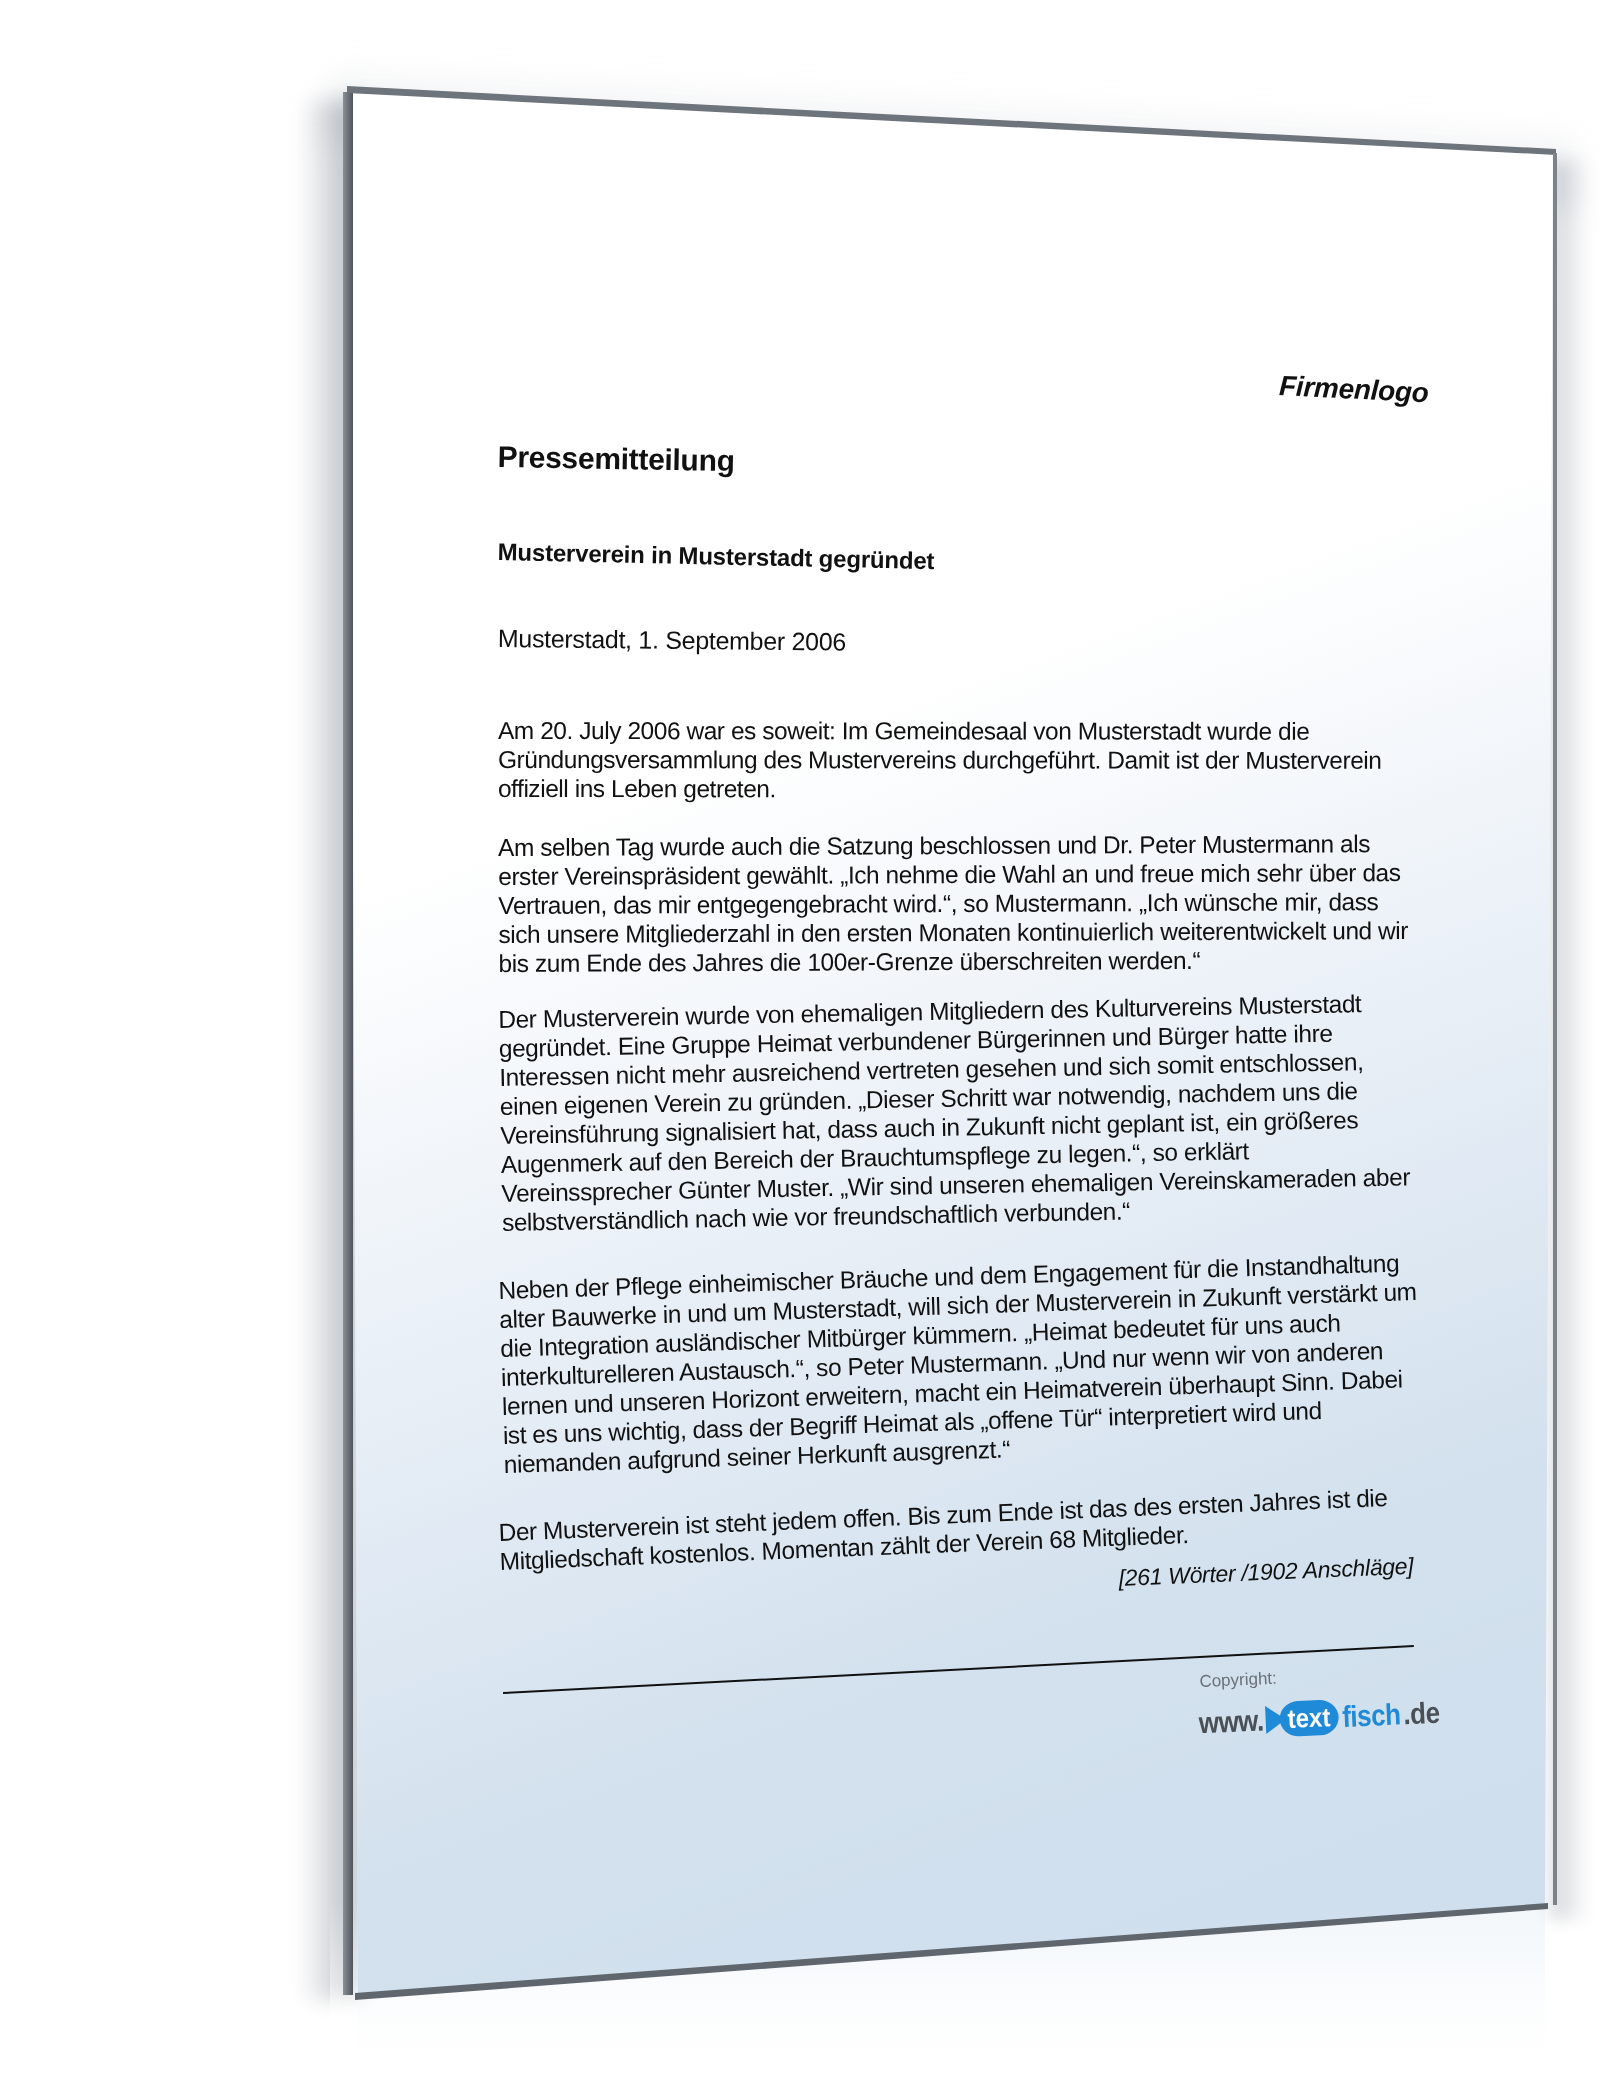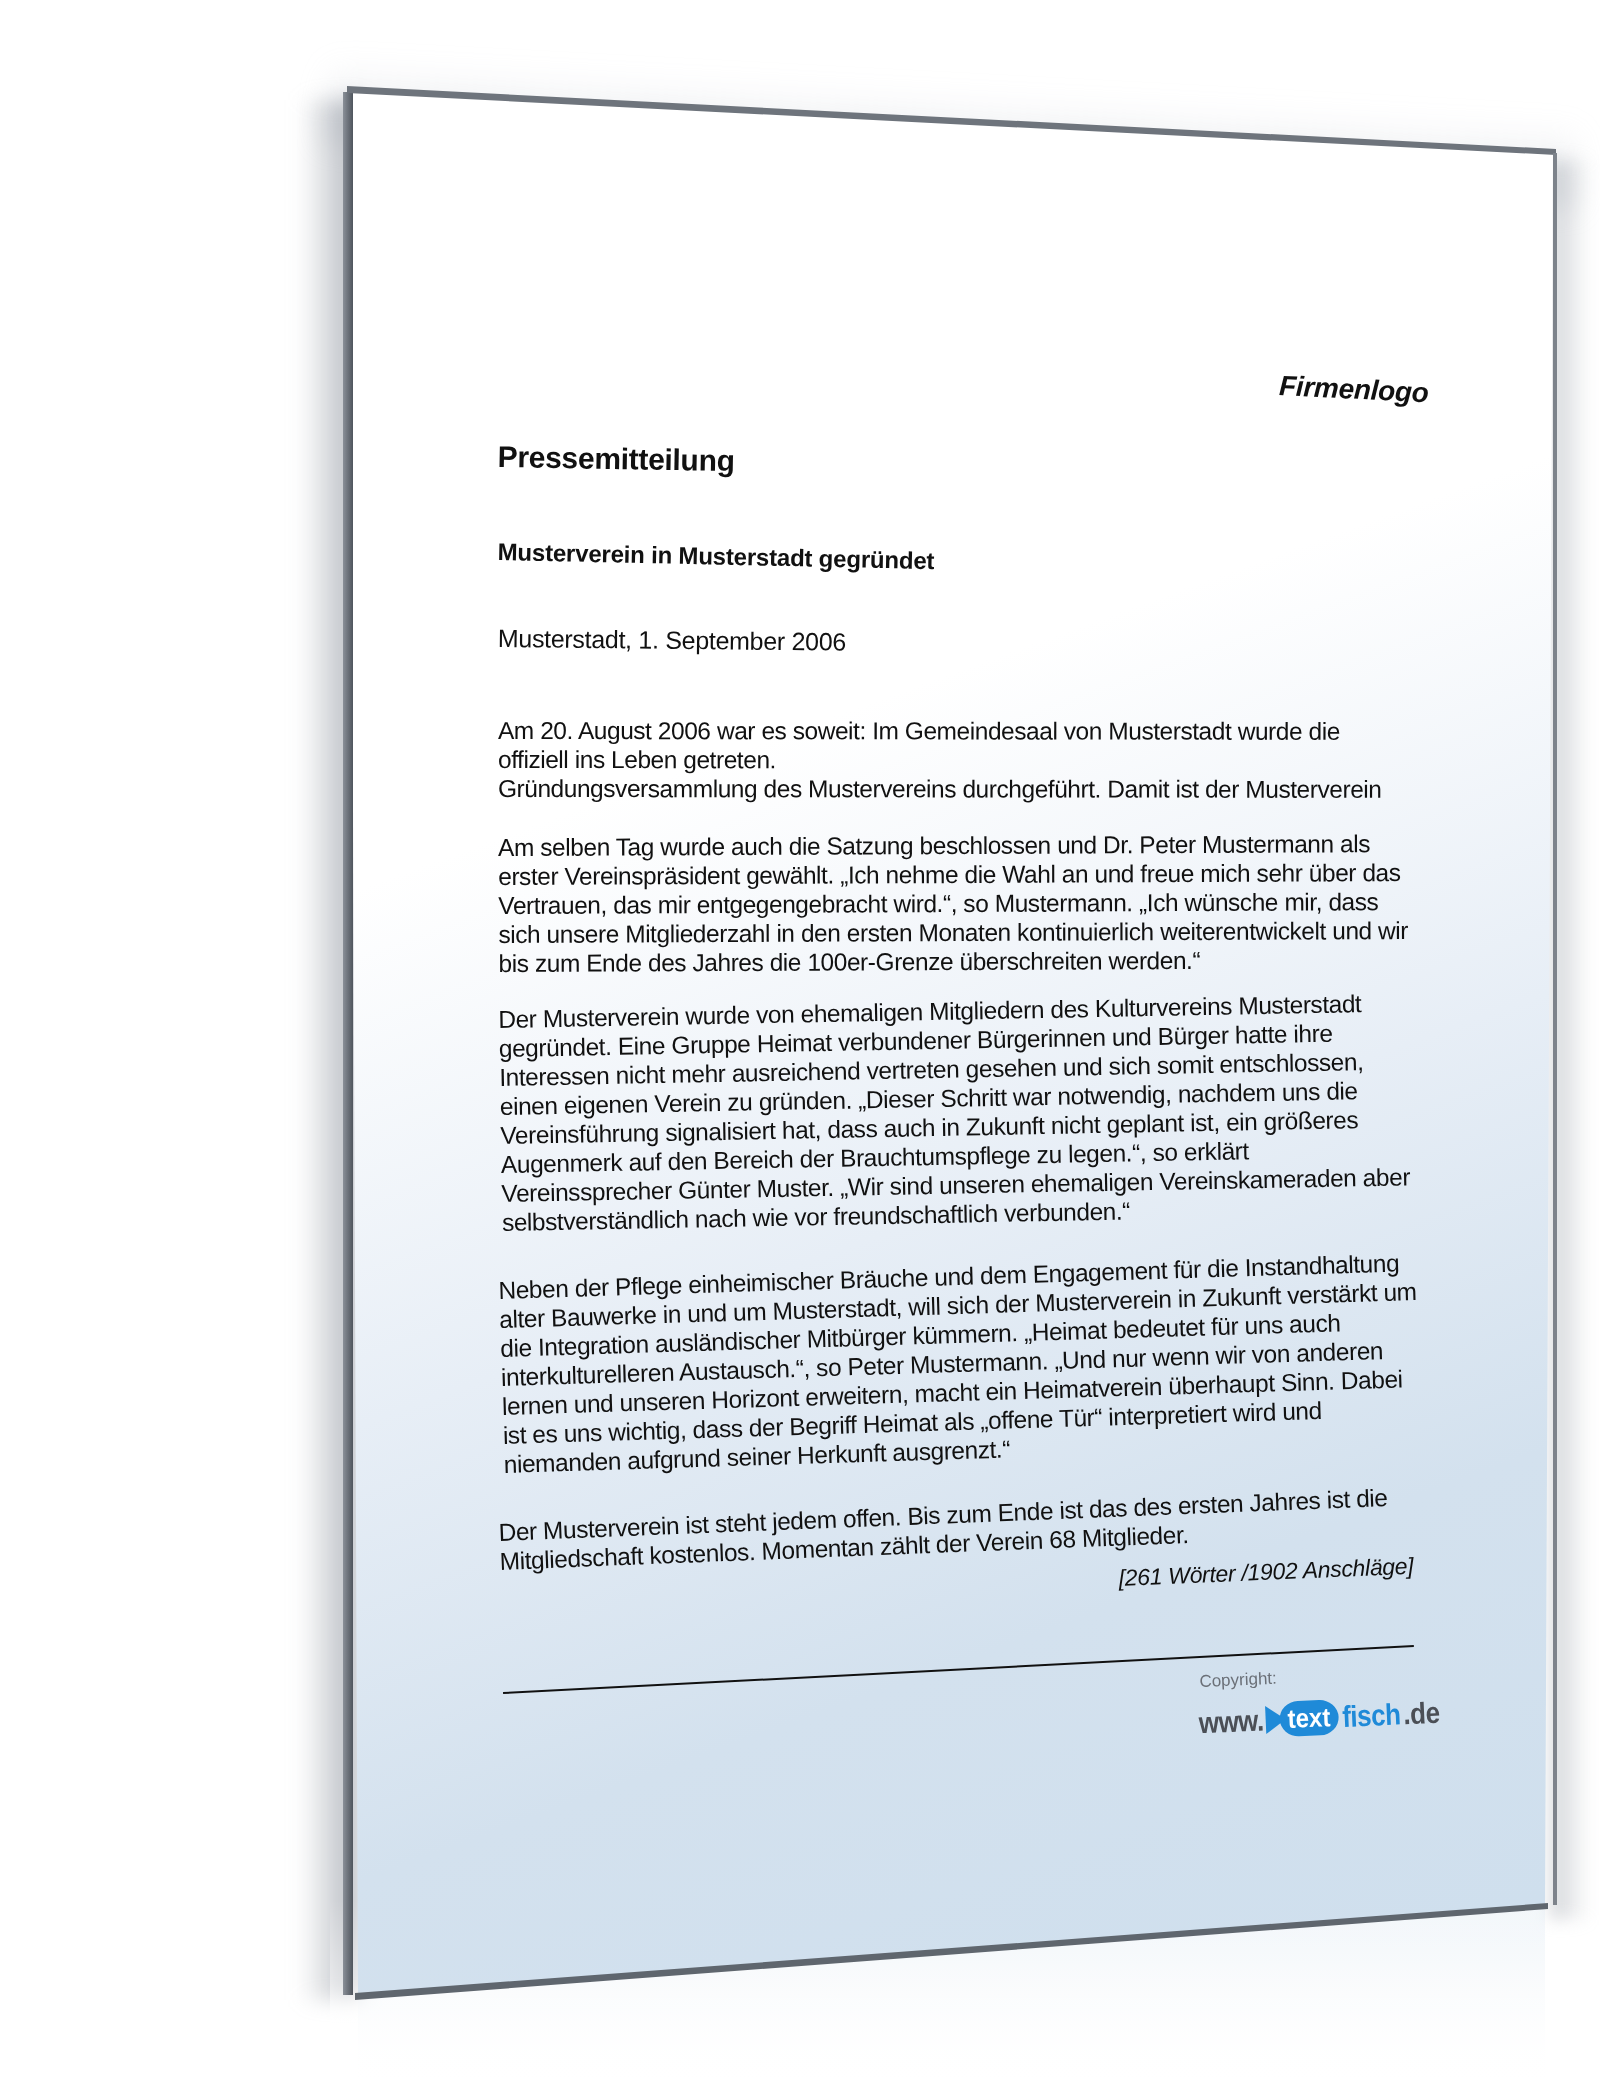--- a/index.html
+++ b/index.html
@@ -135,23 +135,23 @@
   <div class="page-edge-right"></div>
   <div class="page-edge-bottom"></div>
 
   <div class="content">
     <div class="firmenlogo">Firmenlogo</div>
     <div class="doc-title">Pressemitteilung</div>
     <div class="headline">Musterverein in Musterstadt gegründet</div>
     <div class="dateline">Musterstadt, 1. September 2006</div>
 
     <div class="para p1">
-      <span class="line">Am 20. August 2006 war es soweit: Im Gemeindesaal von Musterstadt wurde die</span>
+      <span class="line">Am 20. July 2006 war es soweit: Im Gemeindesaal von Musterstadt wurde die</span>
+      <span class="line">Gründungsversammlung des Mustervereins durchgeführt. Damit ist der Musterverein</span>
       <span class="line">offiziell ins Leben getreten.</span>
-      <span class="line">Gründungsversammlung des Mustervereins durchgeführt. Damit ist der Musterverein</span>
     </div>
 
     <div class="para p2">
       <span class="line">Am selben Tag wurde auch die Satzung beschlossen und Dr. Peter Mustermann als</span>
       <span class="line">erster Vereinspräsident gewählt. „Ich nehme die Wahl an und freue mich sehr über das</span>
       <span class="line">Vertrauen, das mir entgegengebracht wird.“, so Mustermann. „Ich wünsche mir, dass</span>
       <span class="line">sich unsere Mitgliederzahl in den ersten Monaten kontinuierlich weiterentwickelt und wir</span>
       <span class="line">bis zum Ende des Jahres die 100er-Grenze überschreiten werden.“</span>
     </div>
 

